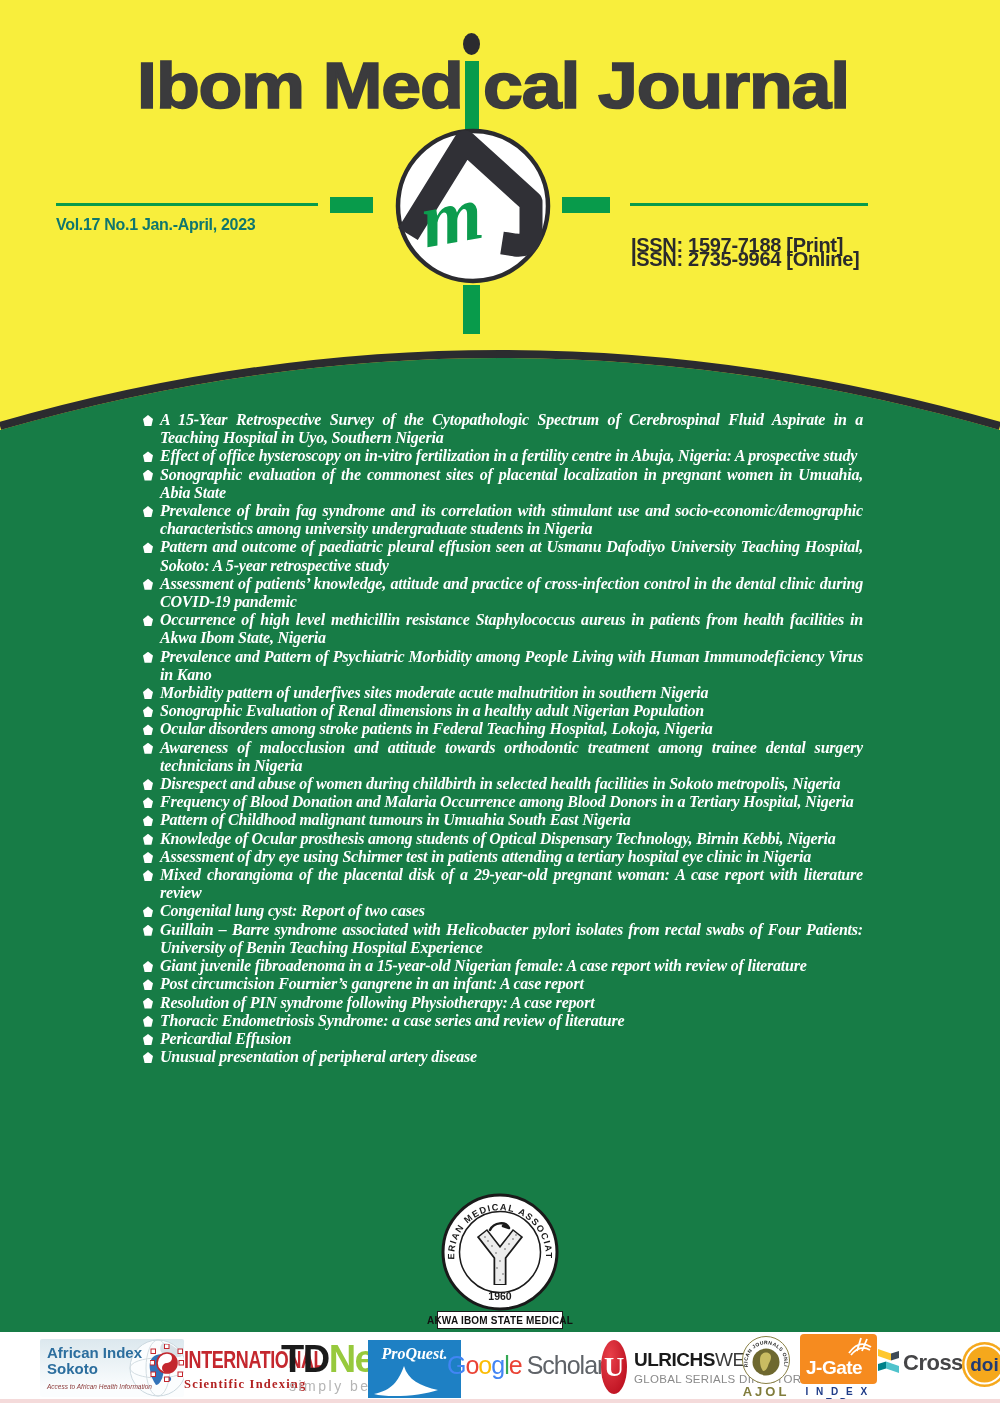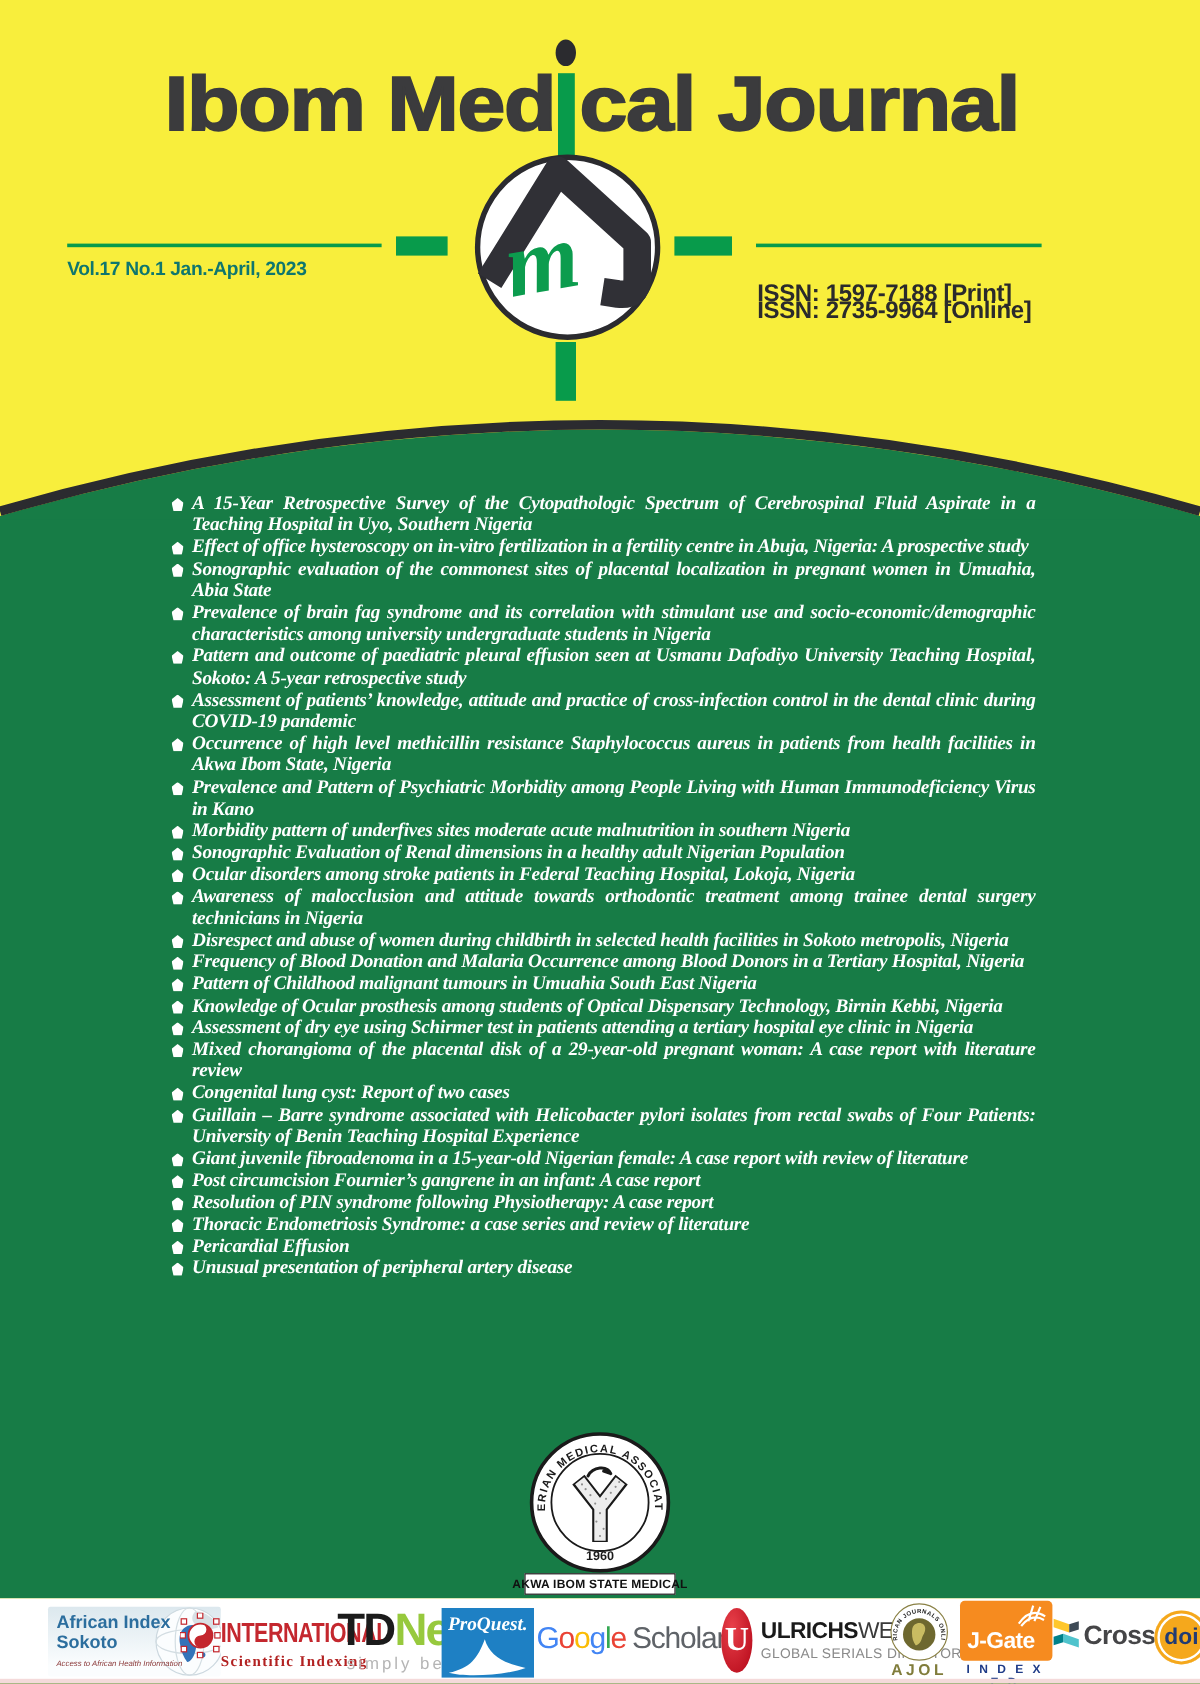--- a/index.html
+++ b/index.html
@@ -59,21 +59,21 @@
   #isi-icon { position:absolute; left:150px; top:12px; }
   #isi-title { position:absolute; left:184px; top:15px; color:#C4272E; font-weight:bold; font-size:23px;
     transform:scaleX(0.78); transform-origin:0 50%; letter-spacing:-0.5px; white-space:nowrap; }
   #isi-subtitle { position:absolute; left:184px; top:45px; color:#B22222; font-family:"Liberation Serif",serif;
     font-weight:bold; font-size:12.5px; letter-spacing:1.2px; white-space:nowrap; }
 
   #tdnet { position:absolute; left:281px; top:6px; font-size:38px; font-weight:bold; letter-spacing:-1.5px; white-space:nowrap; }
   #tdnet .td { color:#1b1b1b; } #tdnet .net { color:#97C93D; }
   #tdnet-tagline { position:absolute; left:289px; top:46px; color:#b5b5b5; font-size:14px; letter-spacing:2.5px; white-space:nowrap; }
 
-  #proquest-box { position:absolute; left:368px; top:8px; width:77px; height:58px; background:#1E80C4; }
+  #proquest-box { position:absolute; left:368px; top:8px; width:93px; height:58px; background:#1E80C4; }
   #proquest-label { position:absolute; left:0; top:5px; width:100%; text-align:center; color:#fff;
     font-family:"Liberation Serif",serif; font-style:italic; font-weight:bold; font-size:16px; }
   #proquest-swoosh { position:absolute; left:0; bottom:0; }
 
   #google-scholar { position:absolute; left:447px; top:19px; font-size:25px; letter-spacing:-1px; white-space:nowrap; }
   #google-scholar span { font-weight:normal; }
   .g-blue{color:#4285F4}.g-red{color:#EA4335}.g-yel{color:#FBBC05}.g-grn{color:#34A853}
   #scholar-word { color:#5F6368; margin-left:5px; }
 
   #ulrich-oval { position:absolute; left:601px; top:8px; width:26px; height:54px; border-radius:50%;

